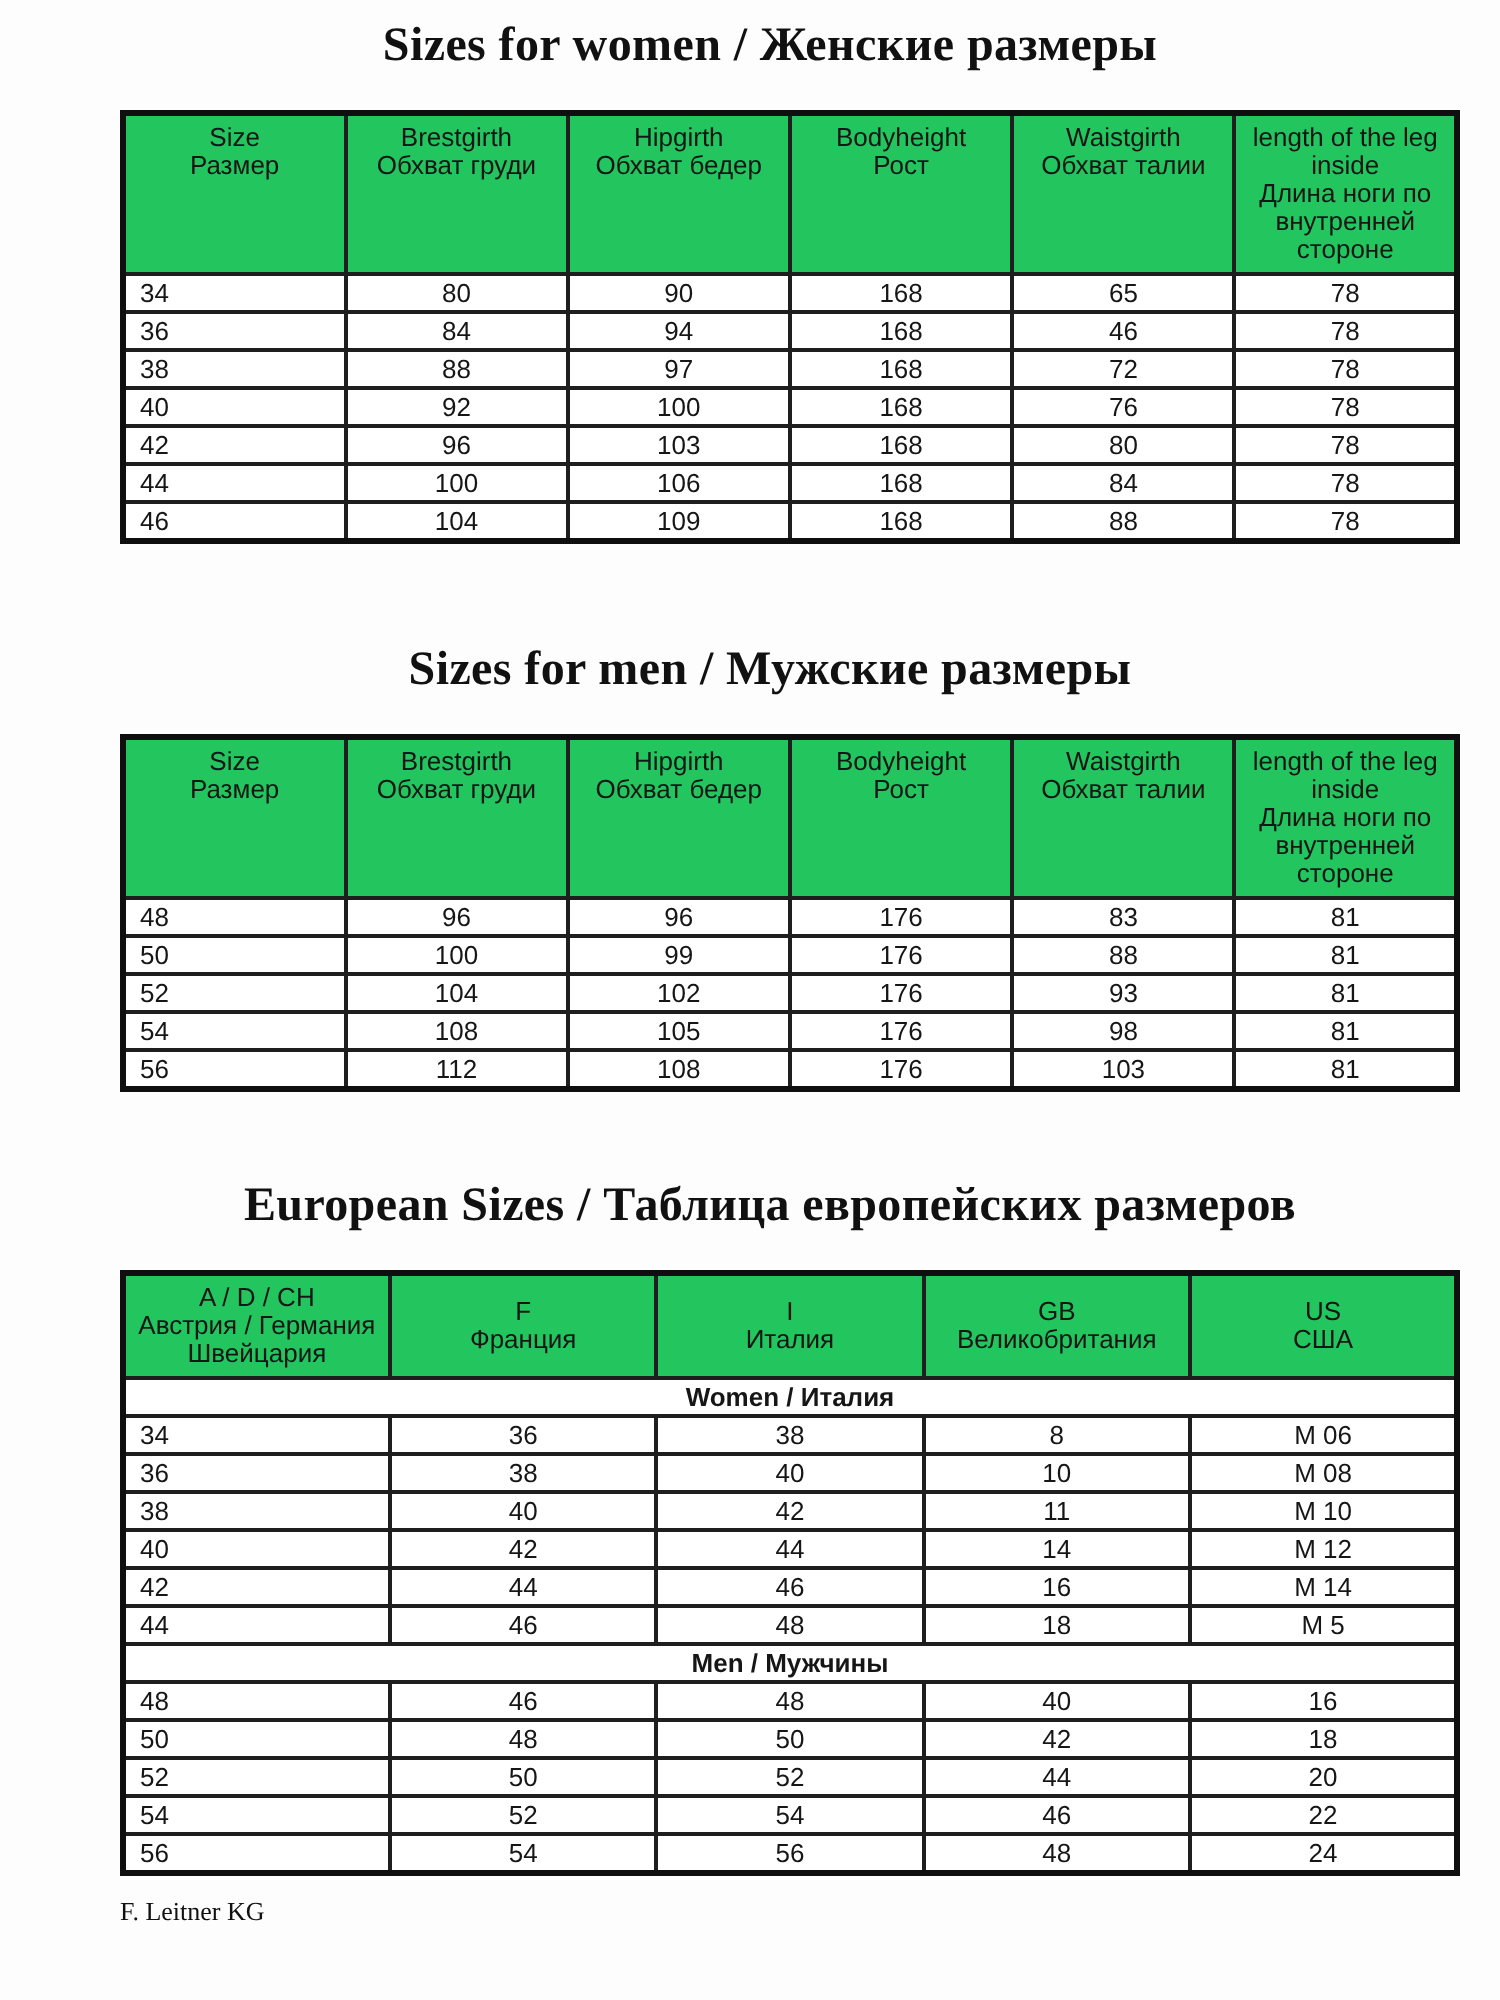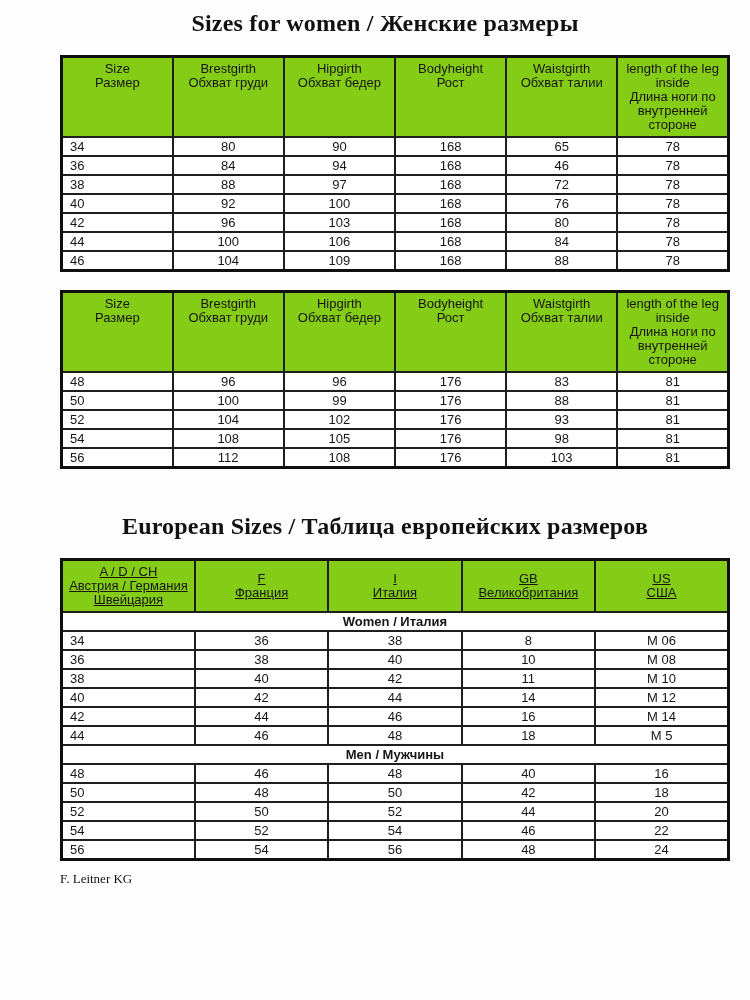--- a/index.html
+++ b/index.html
@@ -29,29 +29,29 @@
   table.sizes {
     width: 670px;
     border-collapse: collapse;
     table-layout: fixed;
     border: 3px solid #0f0f0f;
     margin-top: 18px;
   }
   .sizes th, .sizes td { border: 2px solid #1e1e1e; }
 
   .sizes thead th {
-    background: #84cc16;
+    background: #22c55e;
     font-weight: 400;
     font-size: 13px;
     line-height: 14px;
     vertical-align: top;
     padding: 4px 3px;
   }
   .sizes.tall thead th { height: 76px; }
-  .sizes.mid  thead th { vertical-align: middle; height: 42px; text-decoration: underline; }
+  .sizes.mid  thead th { vertical-align: middle; height: 42px; }
   .hl { display: block; }
 
   .sizes td {
     font-size: 13px;
     height: 18px;
     line-height: 15px;
     padding: 1px 4px;
     text-align: center;
     background: #fff;
   }
@@ -166,20 +166,21 @@
     <td>46</td>
     <td>104</td>
     <td>109</td>
     <td>168</td>
     <td>88</td>
     <td>78</td>
   </tr>
 </tbody>
   </table>
 
+  <h1 class="doc-title title-men">Sizes for men / Мужские размеры</h1>
 
   <table class="sizes tall">
     <thead>
       <tr>
         <th>
             <span class="hl">Size</span>
             <span class="hl">Размер</span>
           </th>
         <th>
             <span class="hl">Brestgirth</span>

